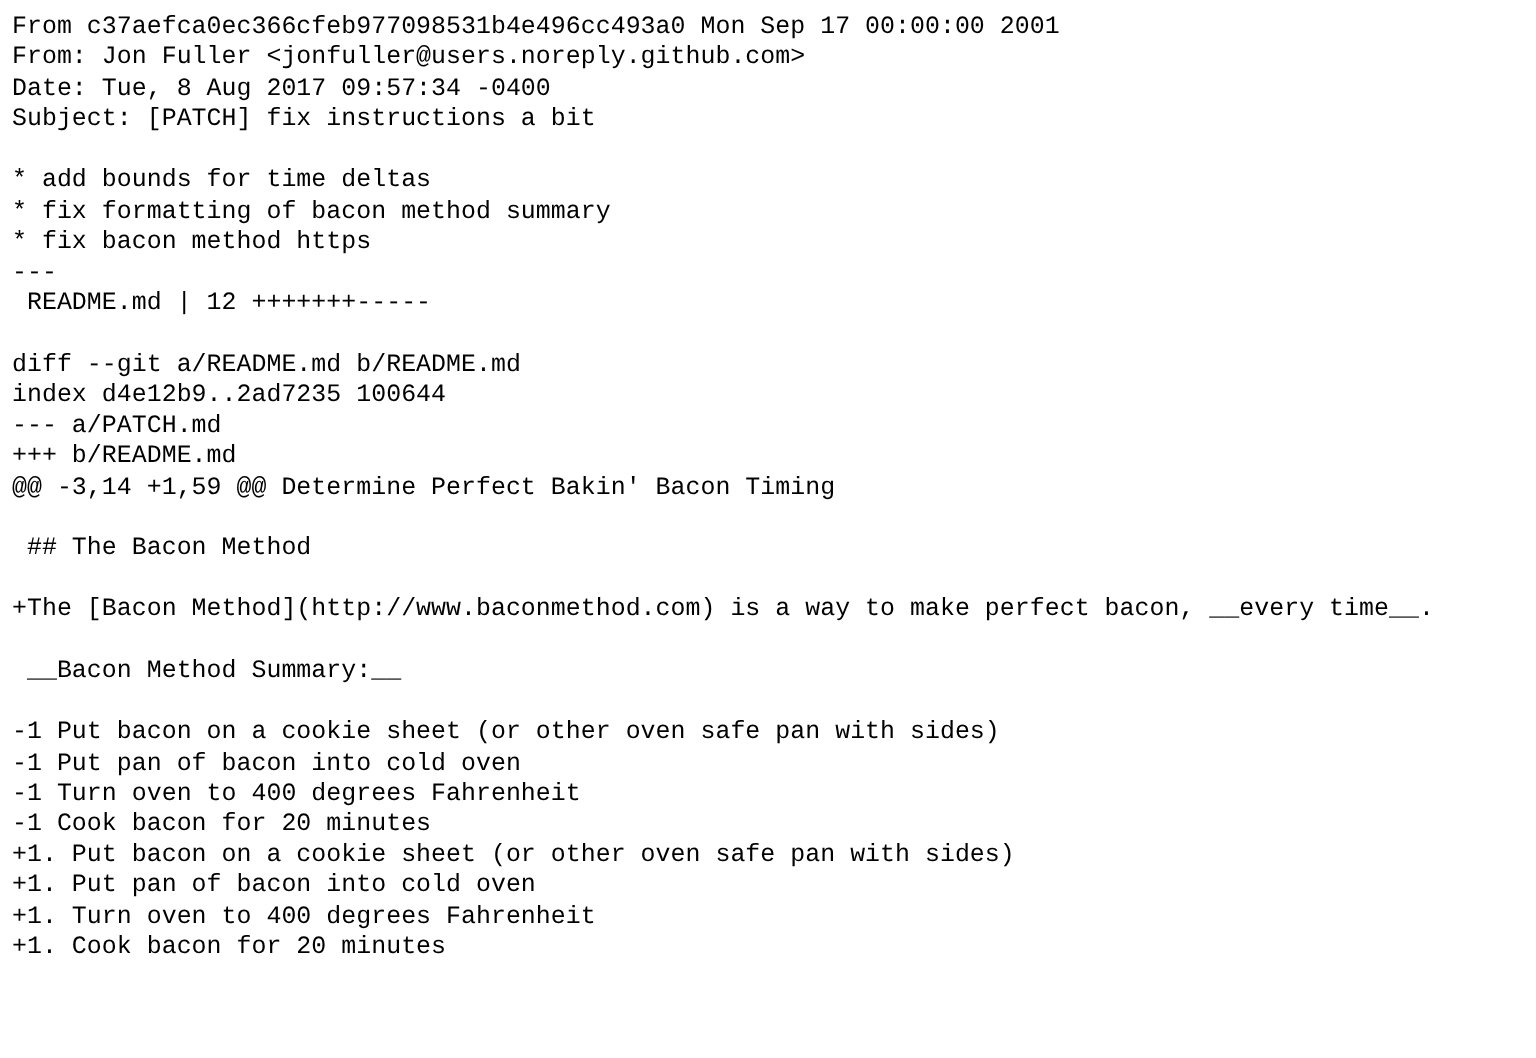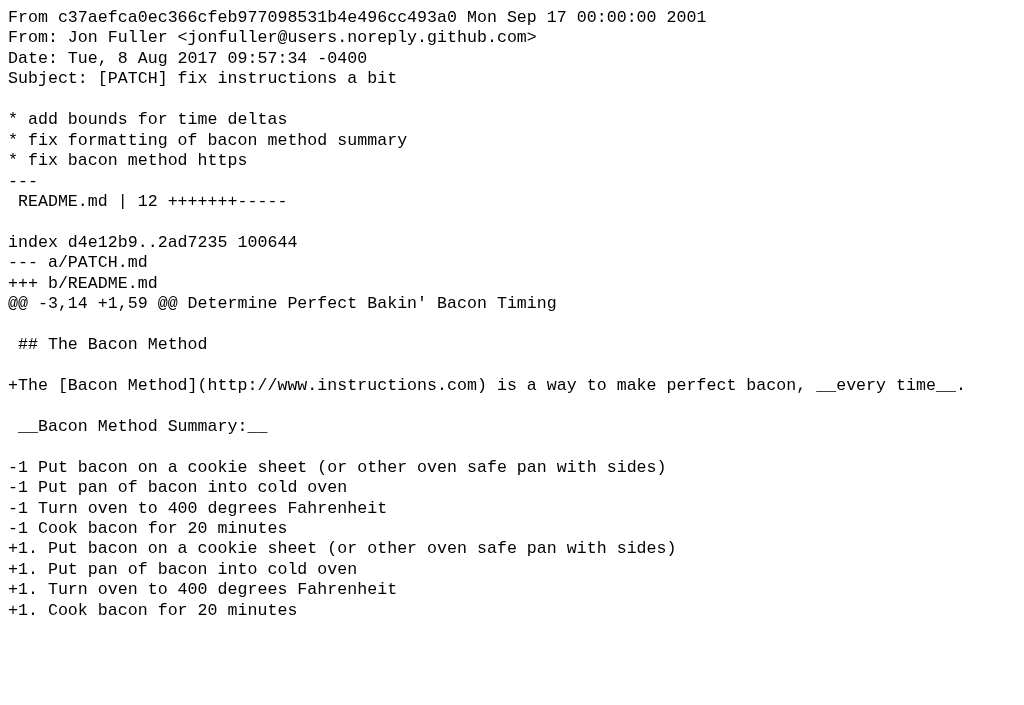--- a/index.html
+++ b/index.html
@@ -43,28 +43,29 @@
     <div class="patch-line">From: Jon Fuller &lt;jonfuller@users.noreply.github.com&gt;</div>
     <div class="patch-line">Date: Tue, 8 Aug 2017 09:57:34 -0400</div>
     <div class="patch-line">Subject: [PATCH] fix instructions a bit</div>
     <div class="patch-line blank"></div>
     <div class="patch-line">* add bounds for time deltas</div>
     <div class="patch-line">* fix formatting of bacon method summary</div>
     <div class="patch-line">* fix bacon method https</div>
     <div class="patch-line">---</div>
     <div class="patch-line"> README.md | 12 +++++++-----</div>
     <div class="patch-line blank"></div>
+    <div class="patch-line">diff --git a/README.md b/README.md</div>
     <div class="patch-line">index d4e12b9..2ad7235 100644</div>
     <div class="patch-line">--- a/PATCH.md</div>
     <div class="patch-line">+++ b/README.md</div>
     <div class="patch-line">@@ -3,14 +1,59 @@ Determine Perfect Bakin' Bacon Timing</div>
     <div class="patch-line blank"></div>
     <div class="patch-line"> ## The Bacon Method</div>
     <div class="patch-line blank"></div>
-    <div class="patch-line">+The [Bacon Method](http://www.instructions.com) is a way to make perfect bacon, __every time__.</div>
+    <div class="patch-line">+The [Bacon Method](http://www.baconmethod.com) is a way to make perfect bacon, __every time__.</div>
     <div class="patch-line blank"></div>
     <div class="patch-line"> __Bacon Method Summary:__</div>
     <div class="patch-line blank"></div>
     <div class="patch-line">-1 Put bacon on a cookie sheet (or other oven safe pan with sides)</div>
     <div class="patch-line">-1 Put pan of bacon into cold oven</div>
     <div class="patch-line">-1 Turn oven to 400 degrees Fahrenheit</div>
     <div class="patch-line">-1 Cook bacon for 20 minutes</div>
     <div class="patch-line">+1. Put bacon on a cookie sheet (or other oven safe pan with sides)</div>
     <div class="patch-line">+1. Put pan of bacon into cold oven</div>
     <div class="patch-line">+1. Turn oven to 400 degrees Fahrenheit</div>

